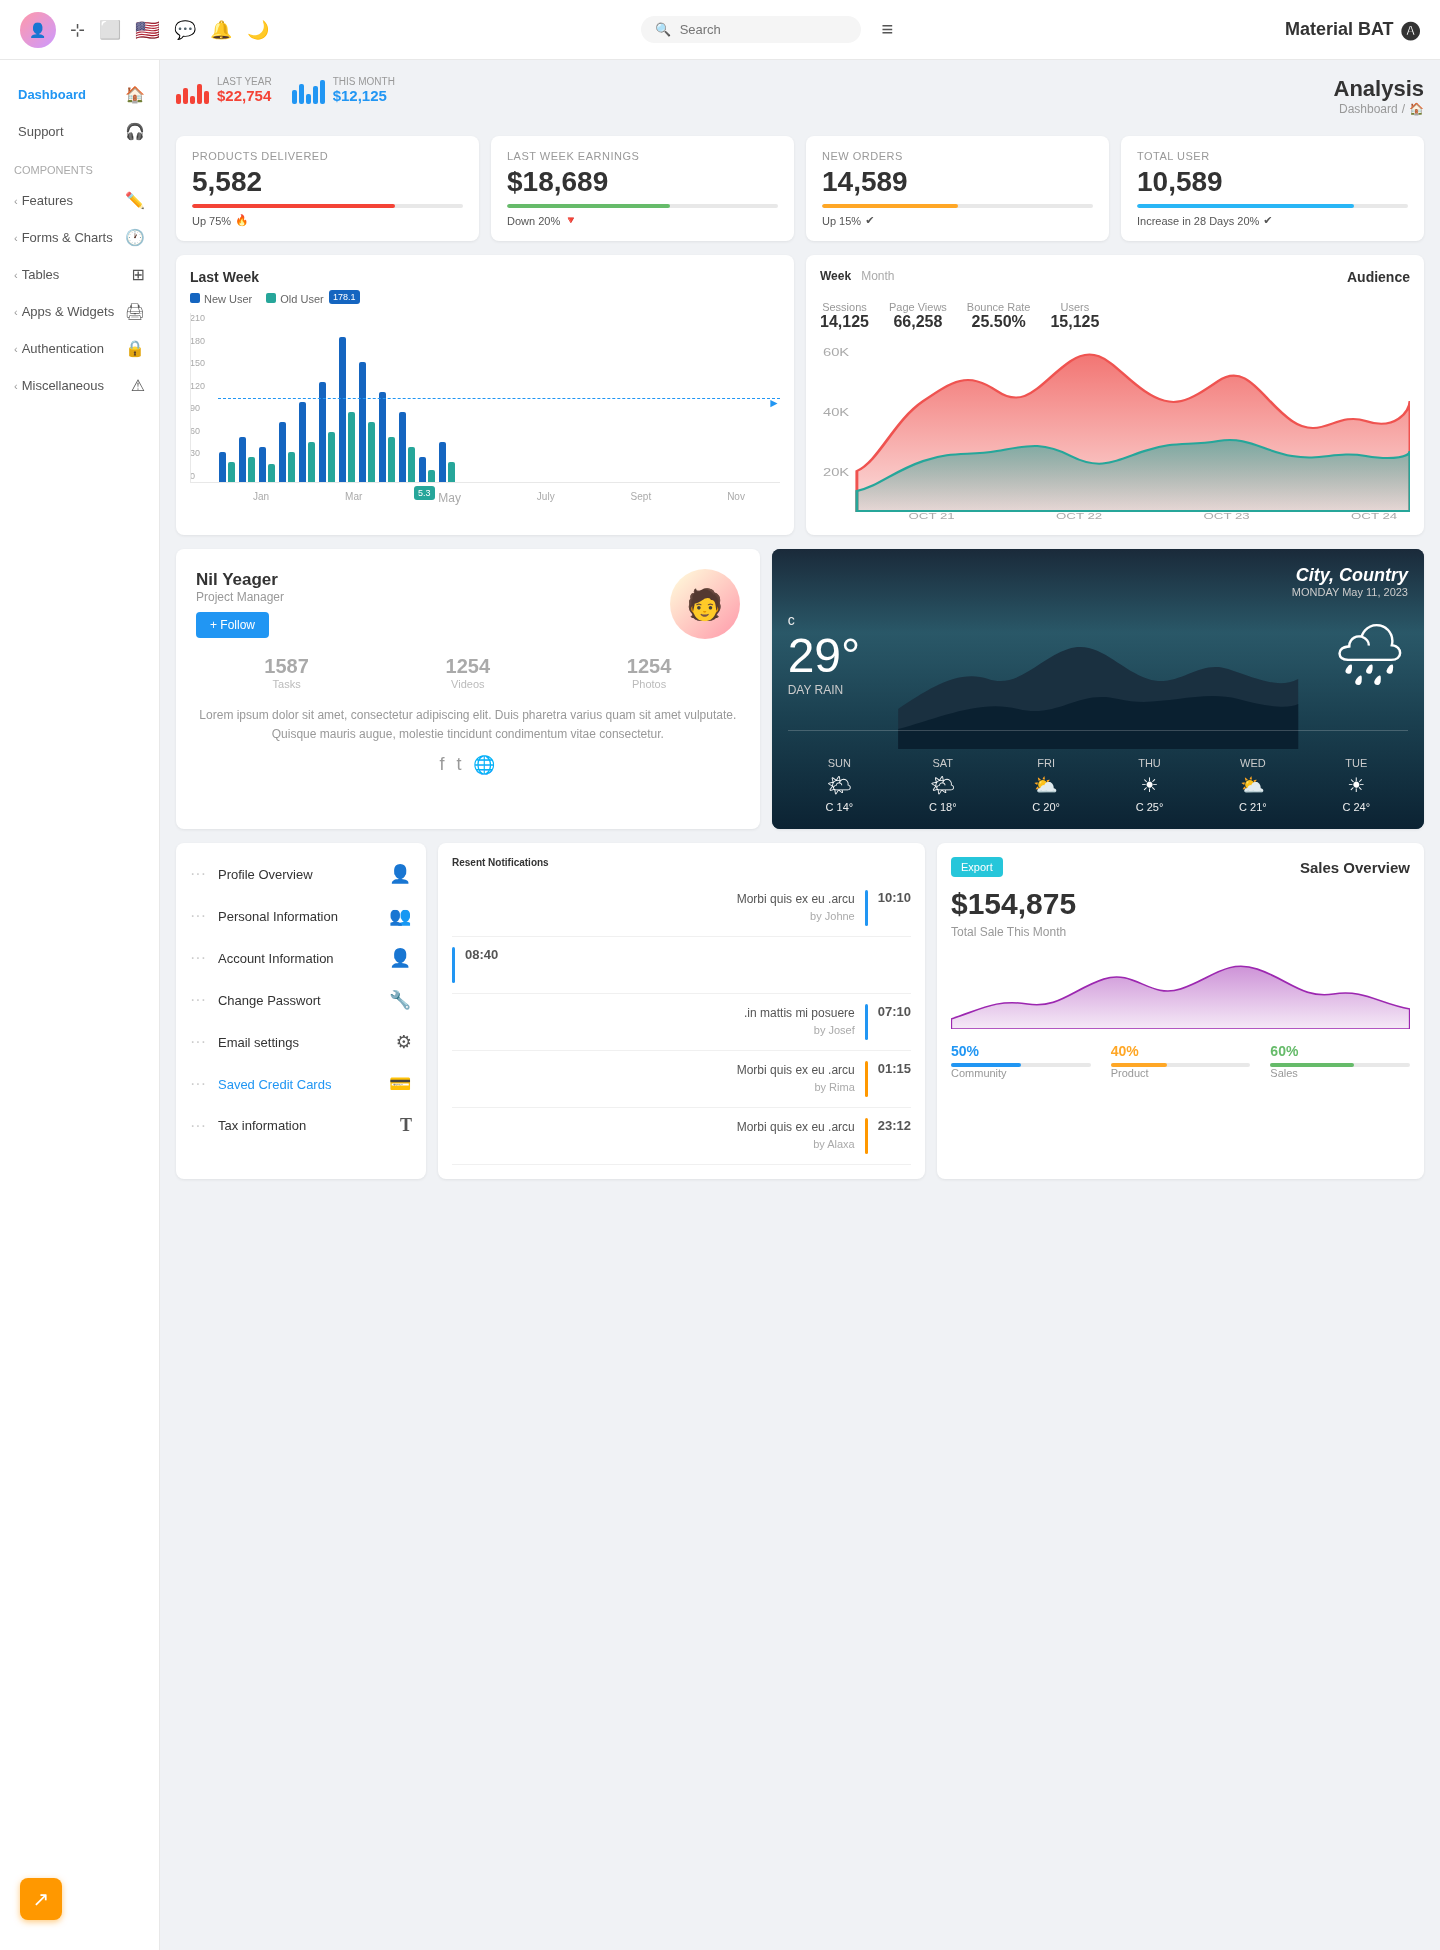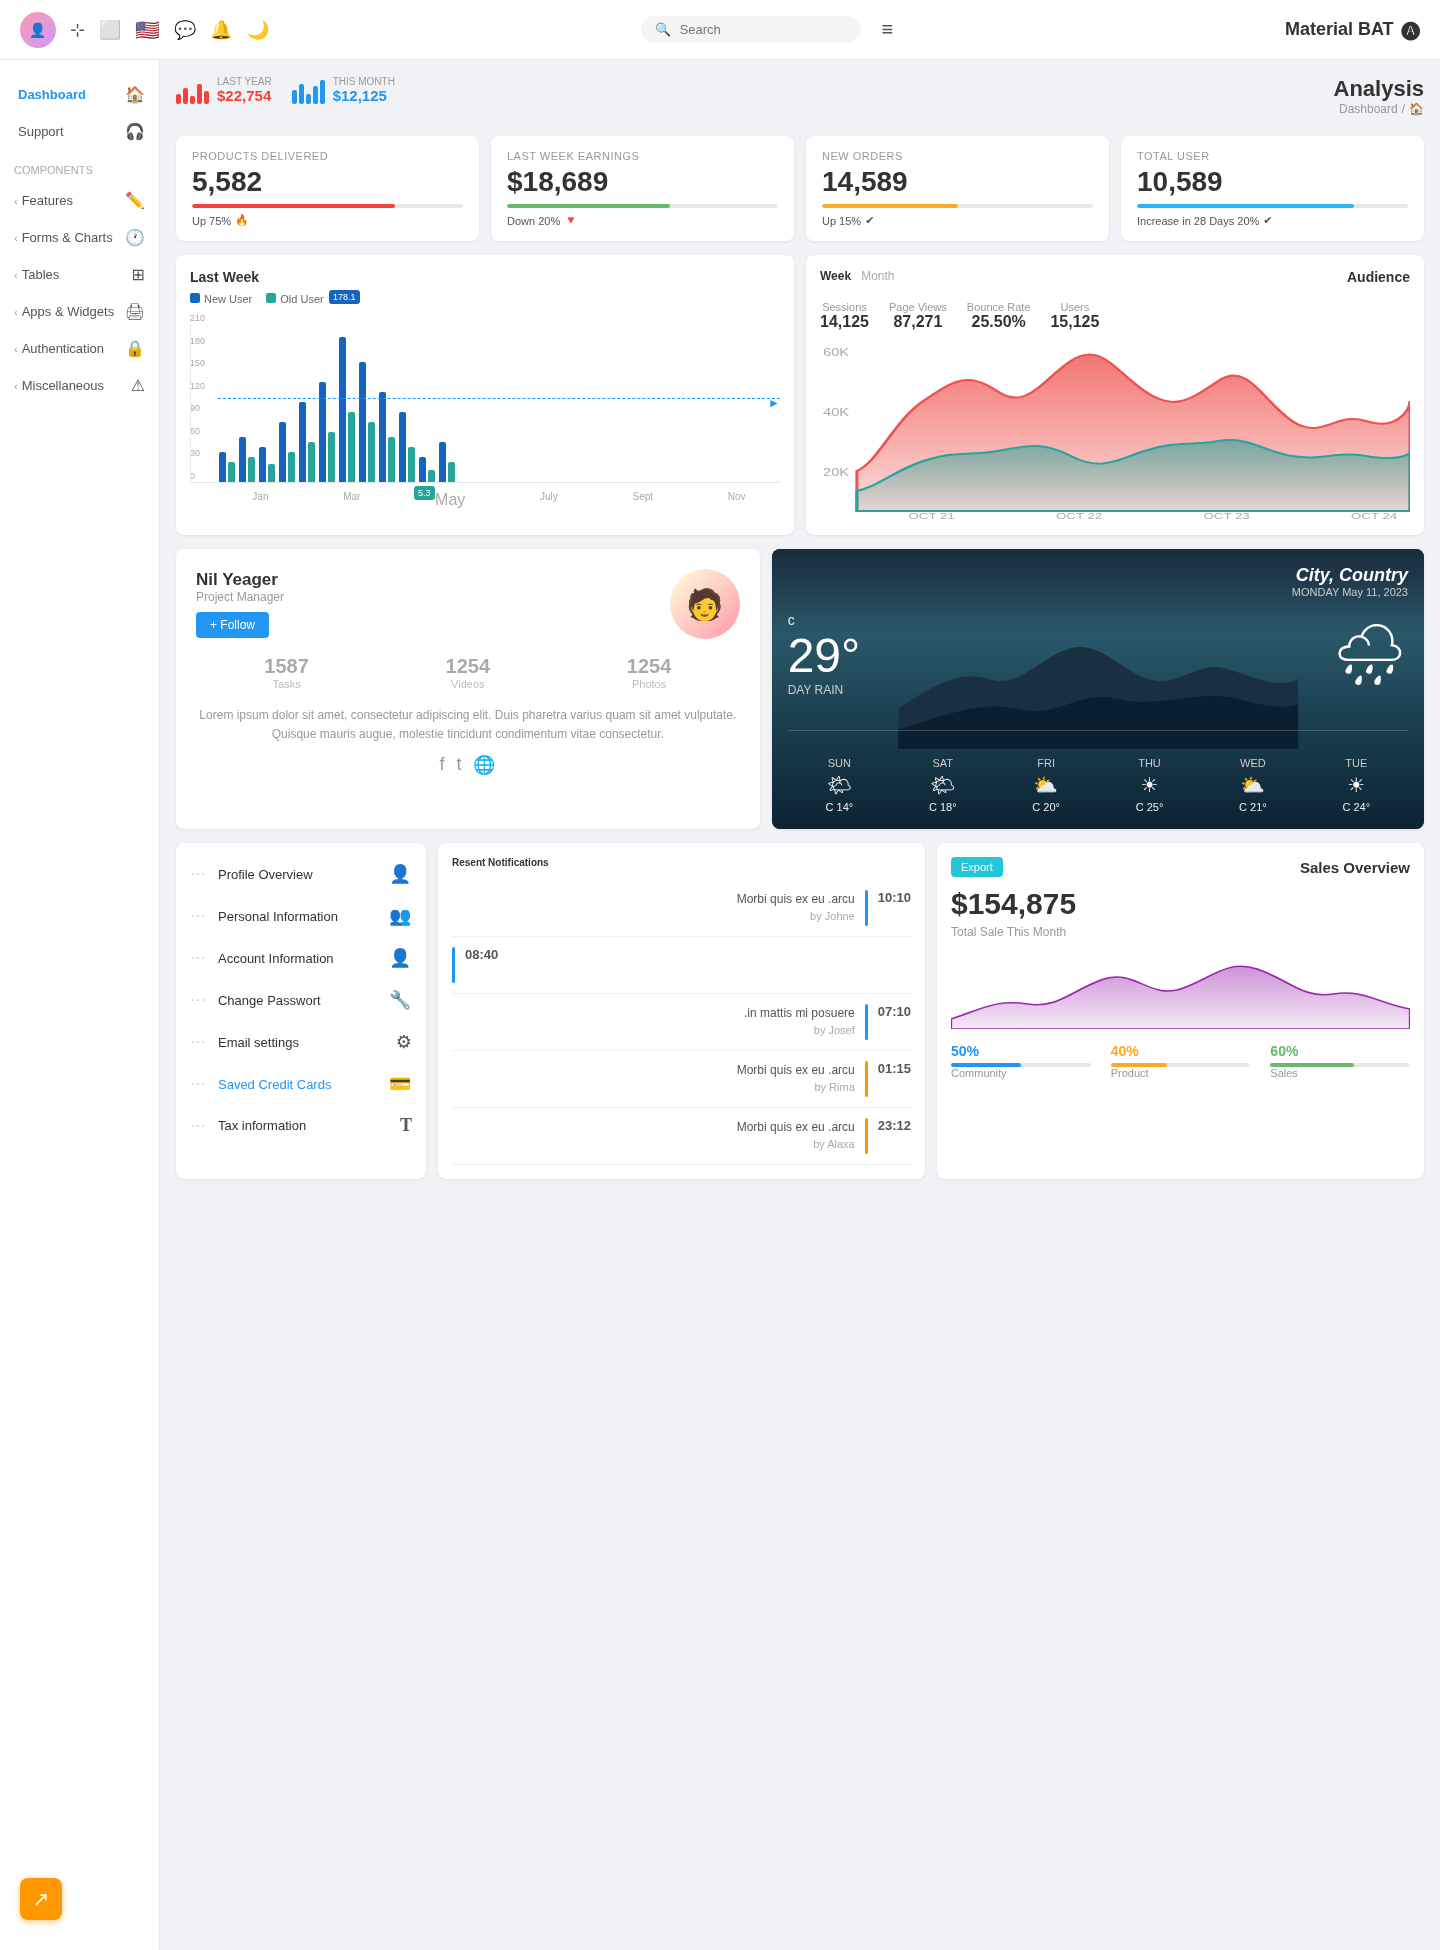--- a/index.html
+++ b/index.html
@@ -396,21 +396,21 @@
                 <div class="bar" style="width:7px;height:20px;background:#26a69a;"></div>
               </div>
             </div>
 
             <div style="position:absolute;top:85px;left:28px;right:0;border-top:1px dashed #2196f3;"></div>
             <div style="position:absolute;top:83px;right:0;color:#2196f3;font-size:12px;">►</div>
           </div>
           <div class="chart-x-labels" style="padding-left:28px;display:flex;justify-content:space-around;margin-top:8px;">
             <span style="font-size:10px;color:#aaa;">Jan</span>
             <span style="font-size:10px;color:#aaa;">Mar</span>
-            <span style="font-size:16px;color:#aaa;text-align:right;">May</span>
+            <span style="font-size:12px;color:#aaa;text-align:right;">May</span>
             <span style="font-size:10px;color:#aaa;">July</span>
             <span style="font-size:10px;color:#aaa;">Sept</span>
             <span style="font-size:10px;color:#aaa;">Nov</span>
           </div>
         </div>
 
         <div class="chart-card half">
           <div style="display:flex;justify-content:space-between;align-items:flex-start;margin-bottom:8px;">
             <div class="week-month-tabs">
               <span class="tab-active">Week</span>
@@ -418,21 +418,21 @@
             </div>
             <div class="chart-title">Audience</div>
           </div>
           <div class="audience-stats">
             <div class="aud-stat">
               <div class="aud-stat-label">Sessions</div>
               <div class="aud-stat-value">14,125</div>
             </div>
             <div class="aud-stat">
               <div class="aud-stat-label">Page Views</div>
-              <div class="aud-stat-value">87,271</div>
+              <div class="aud-stat-value">66,258</div>
             </div>
             <div class="aud-stat">
               <div class="aud-stat-label">Bounce Rate</div>
               <div class="aud-stat-value">25.50%</div>
             </div>
             <div class="aud-stat">
               <div class="aud-stat-label">Users</div>
               <div class="aud-stat-value">15,125</div>
             </div>
           </div>

